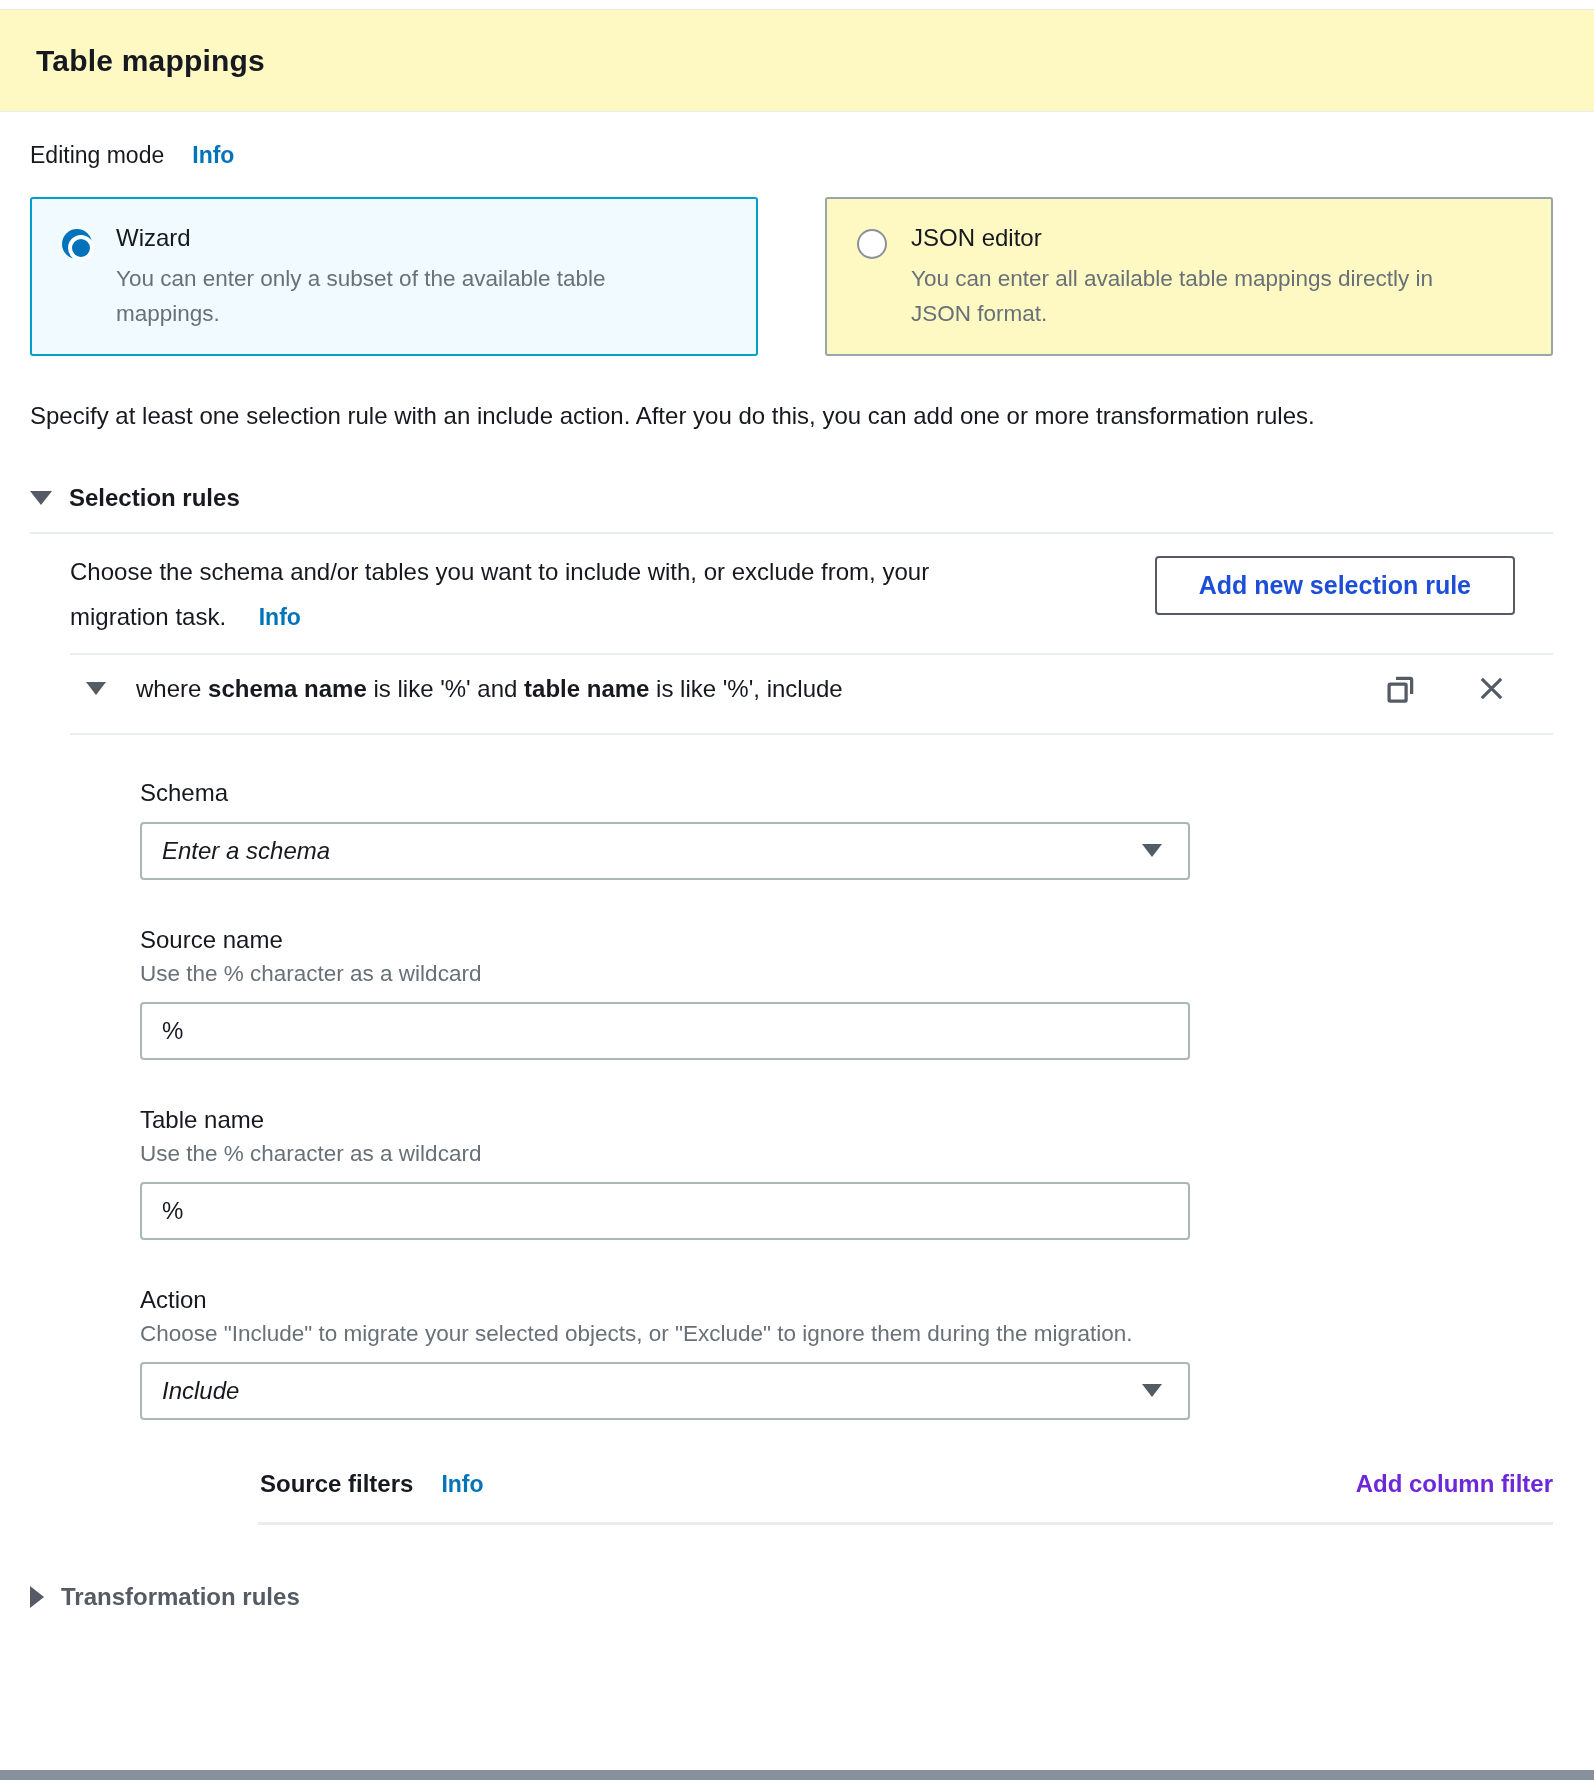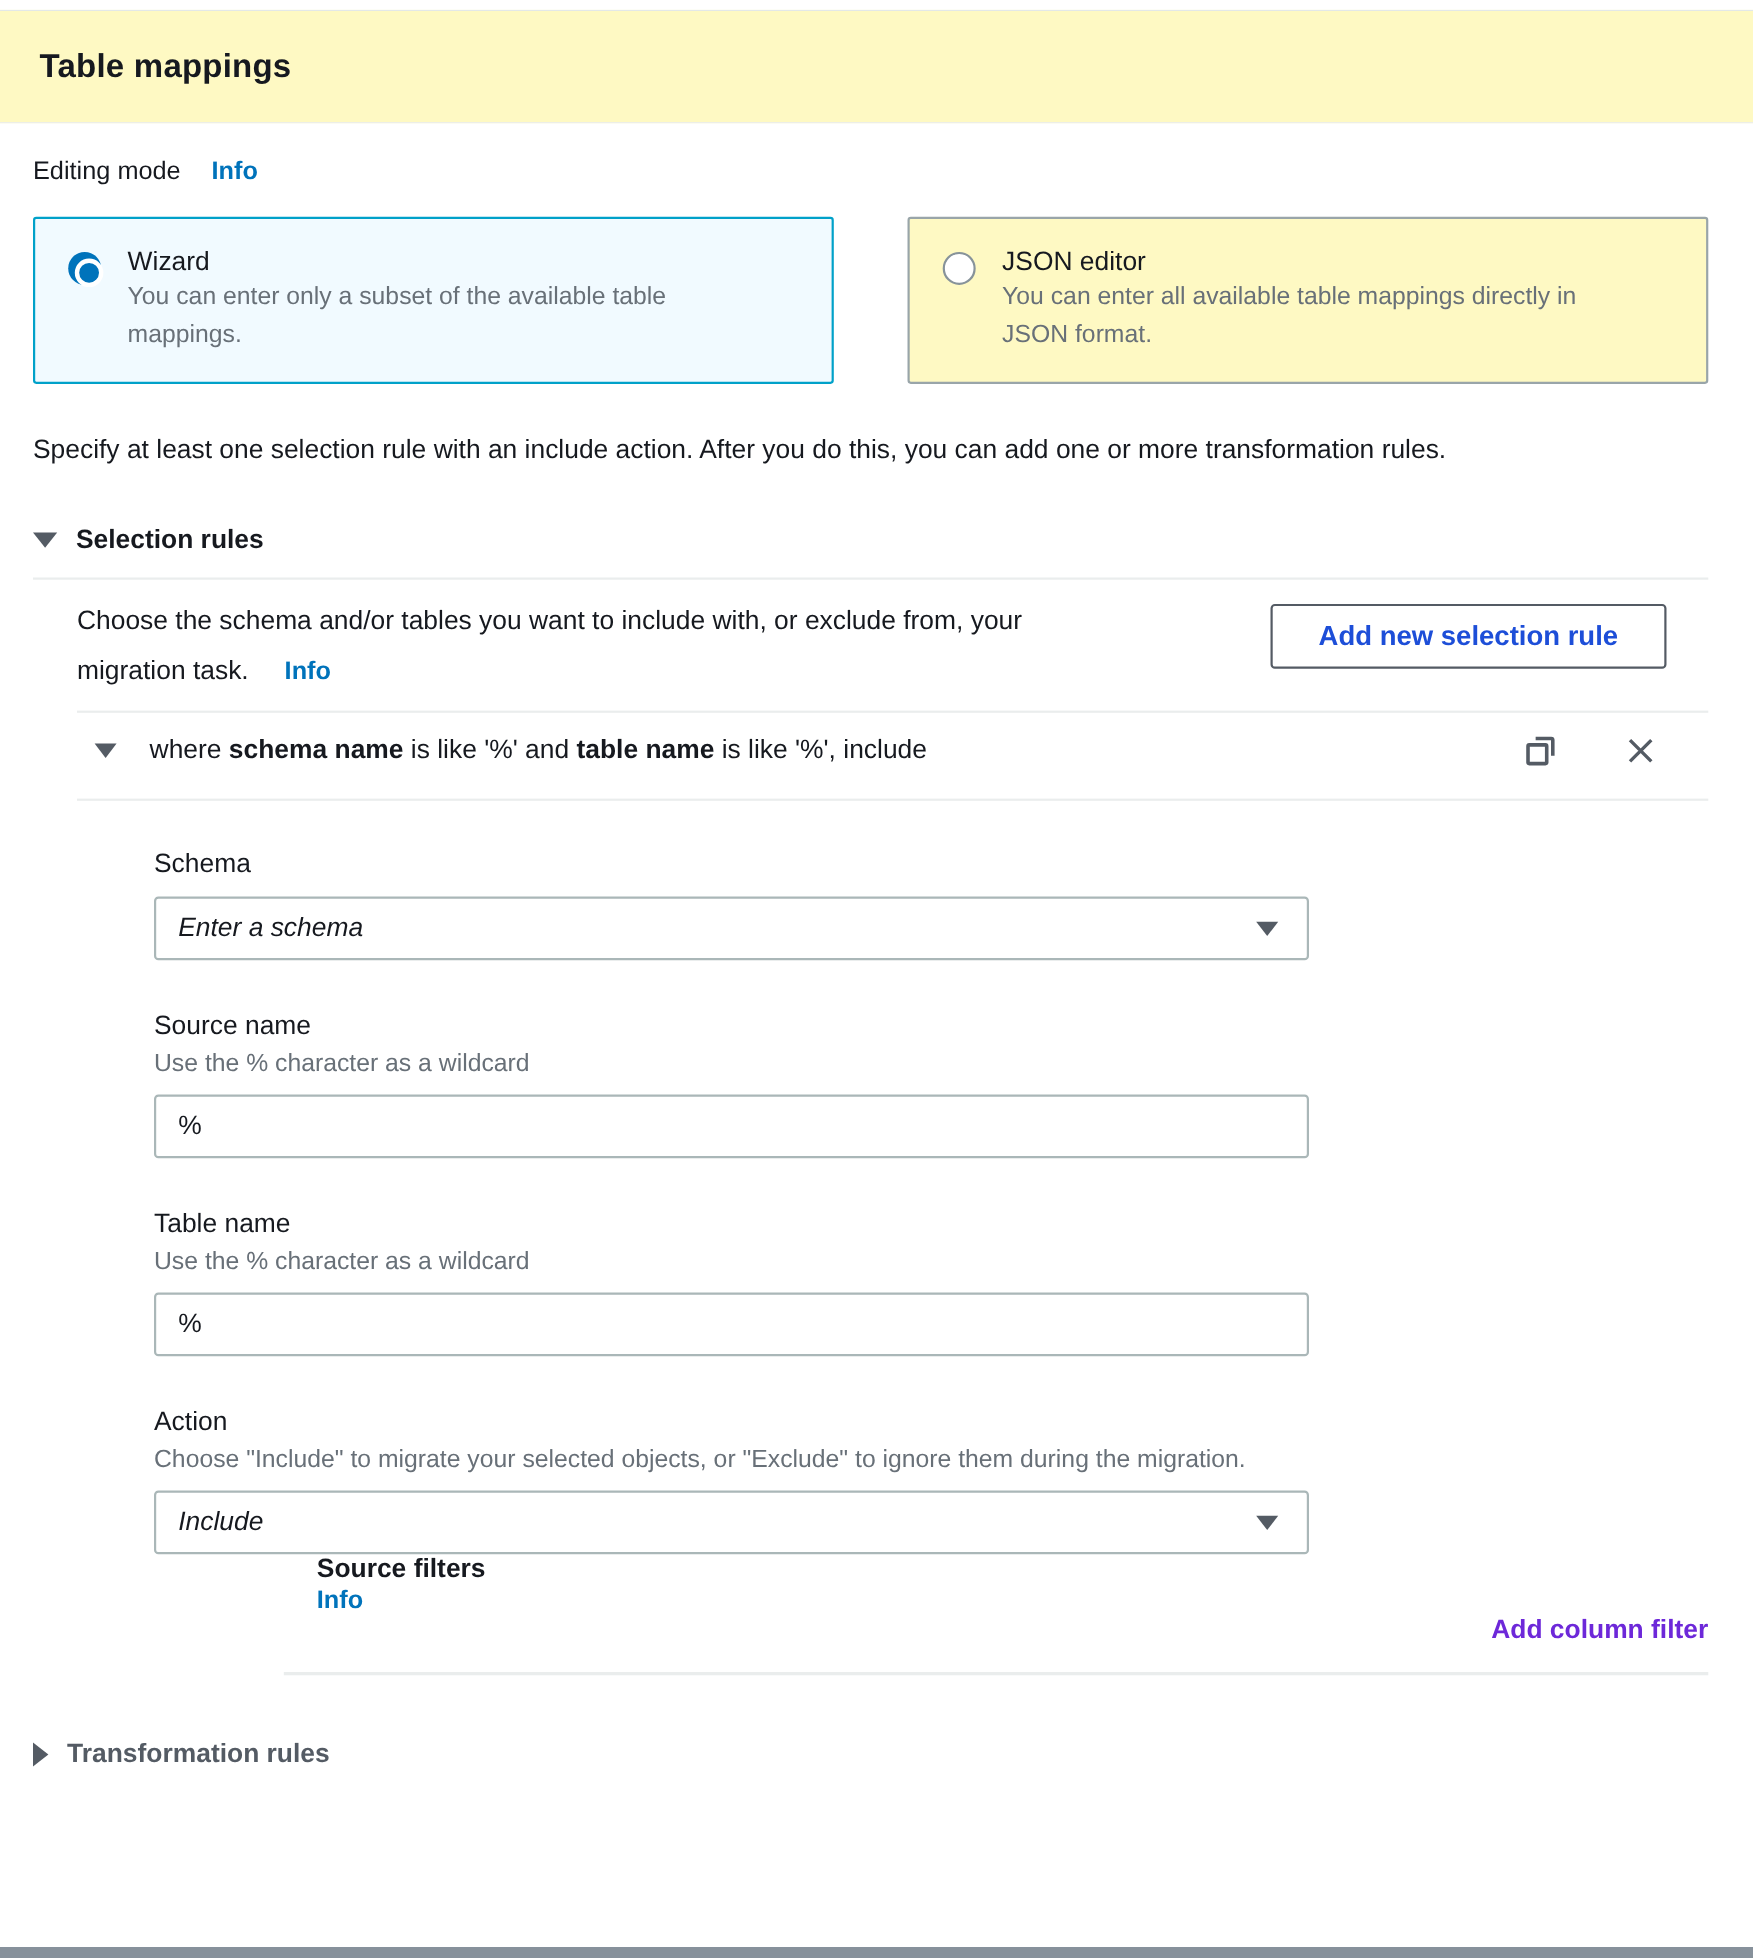--- a/index.html
+++ b/index.html
@@ -24,21 +24,21 @@
 
   
   .tiles { margin-top:28px; display:flex; gap:67px; }
   .tile { flex:1; min-height:152px; background:#fef9c3; border:2px solid #99a5a9; border-radius:3px; padding:25px 28px 22px 30px; display:flex; align-items:flex-start; cursor:pointer; }
   .tile.selected { border-color:#00a1c9; background:#f1faff; }
   .radio { flex:0 0 auto; width:30px; height:30px; border-radius:50%; border:2px solid #87939a; background:#fff; margin-top:5px; position:relative; }
   .radio.checked { border:none; background:#0073bb; }
   .radio.checked::after { content:""; position:absolute; left:6px; top:6px; width:18px; height:18px; border:4px solid #fff; border-radius:50%; }
   .tile-text { margin-left:24px; }
   .tile-label { font-size:24px; color:#16191f; }
-  .tile-desc { font-size:22.5px; line-height:1.55; color:#687078; }
+  .tile-desc { margin-top:10px; font-size:22.5px; line-height:1.55; color:#687078; }
   .tile-desc.w1 { max-width:492px; }
   .tile-desc.w2 { max-width:530px; }
 
   
   .intro { margin-top:38px; font-size:24px; line-height:1.85; color:#16191f; max-width:1335px; }
 
   
   .section-head { margin-top:46px; display:flex; align-items:center; cursor:pointer; }
   .caret-down { width:0; height:0; border-left:11px solid transparent; border-right:11px solid transparent; border-top:14px solid #545b64; }
   .caret-right { width:0; height:0; border-top:11px solid transparent; border-bottom:11px solid transparent; border-left:14px solid #545b64; }
@@ -67,21 +67,21 @@
   
   .rule-form { padding-left:110px; }
   .f-label { margin-top:46px; font-size:24px; color:#16191f; }
   .f-label.first { margin-top:44px; }
   .f-hint { margin-top:7px; font-size:22.5px; color:#687078; }
   .dropdown { margin-top:15px; width:1050px; height:58px; border:2px solid #aab7b8; border-radius:4px; background:#fff; display:flex; align-items:center; justify-content:space-between; padding:0 26px 0 20px; font-size:24px; color:#16191f; cursor:pointer;font-style:italic; }
   .dd-caret { width:0; height:0; border-left:10px solid transparent; border-right:10px solid transparent; border-top:13px solid #545b64; }
   .txt { display:block; margin-top:15px; width:1050px; height:58px; border:2px solid #aab7b8; border-radius:4px; background:#fff; padding:0 20px; font-family:inherit; font-size:24px; color:#16191f; }
 
   
-  .sf-row { margin-left:120px; display:flex; align-items:baseline;flex-direction:column; }
+  .sf-row { margin-top:50px; margin-left:120px; display:flex; align-items:baseline; }
   .sf-label { font-size:24px; font-weight:700; color:#16191f; }
   .sf-add { margin-left:auto; font-size:24px; font-weight:700; color:#6d28d9; cursor:pointer; }
   .sf-divider { margin-top:24px; margin-left:118px; height:3px; background:#eaeded; }
 
   .transform-head { margin-top:58px; }
 
   .bottom-bar { position:absolute; left:0; bottom:0; width:100%; height:10px; background:#87919b; }
 </style>
 </head>
 <body>

